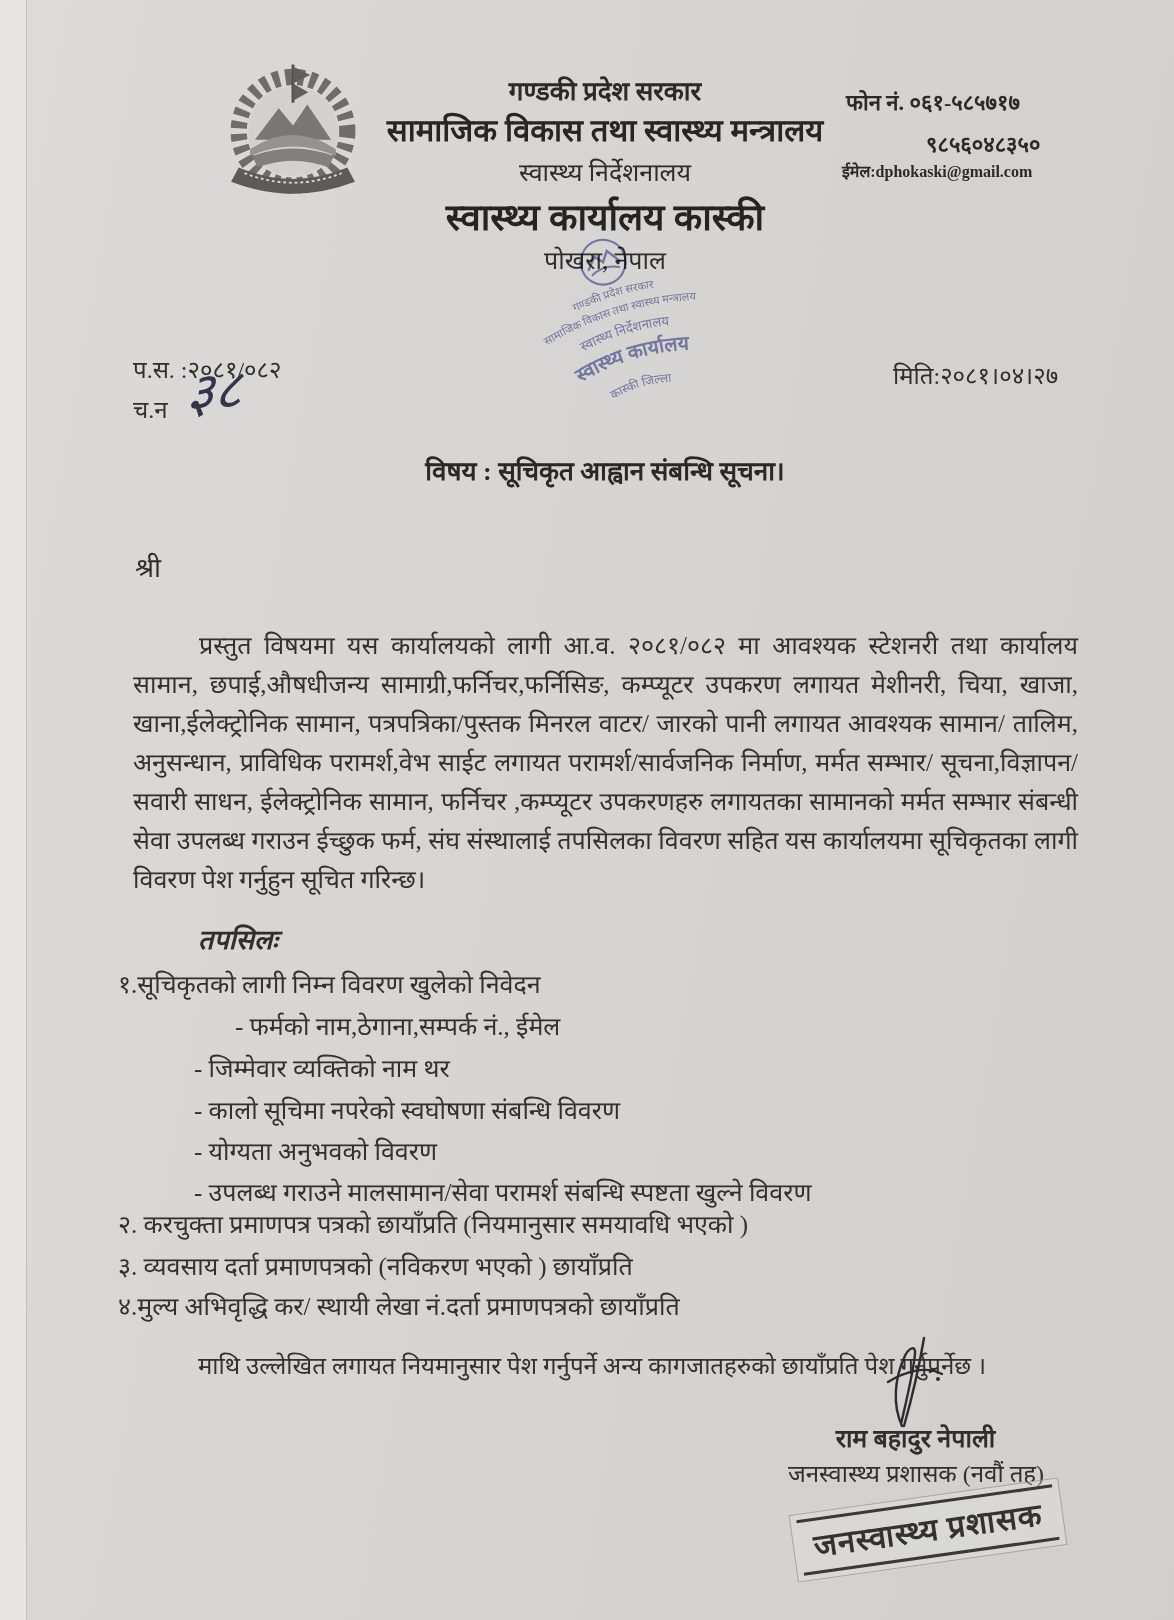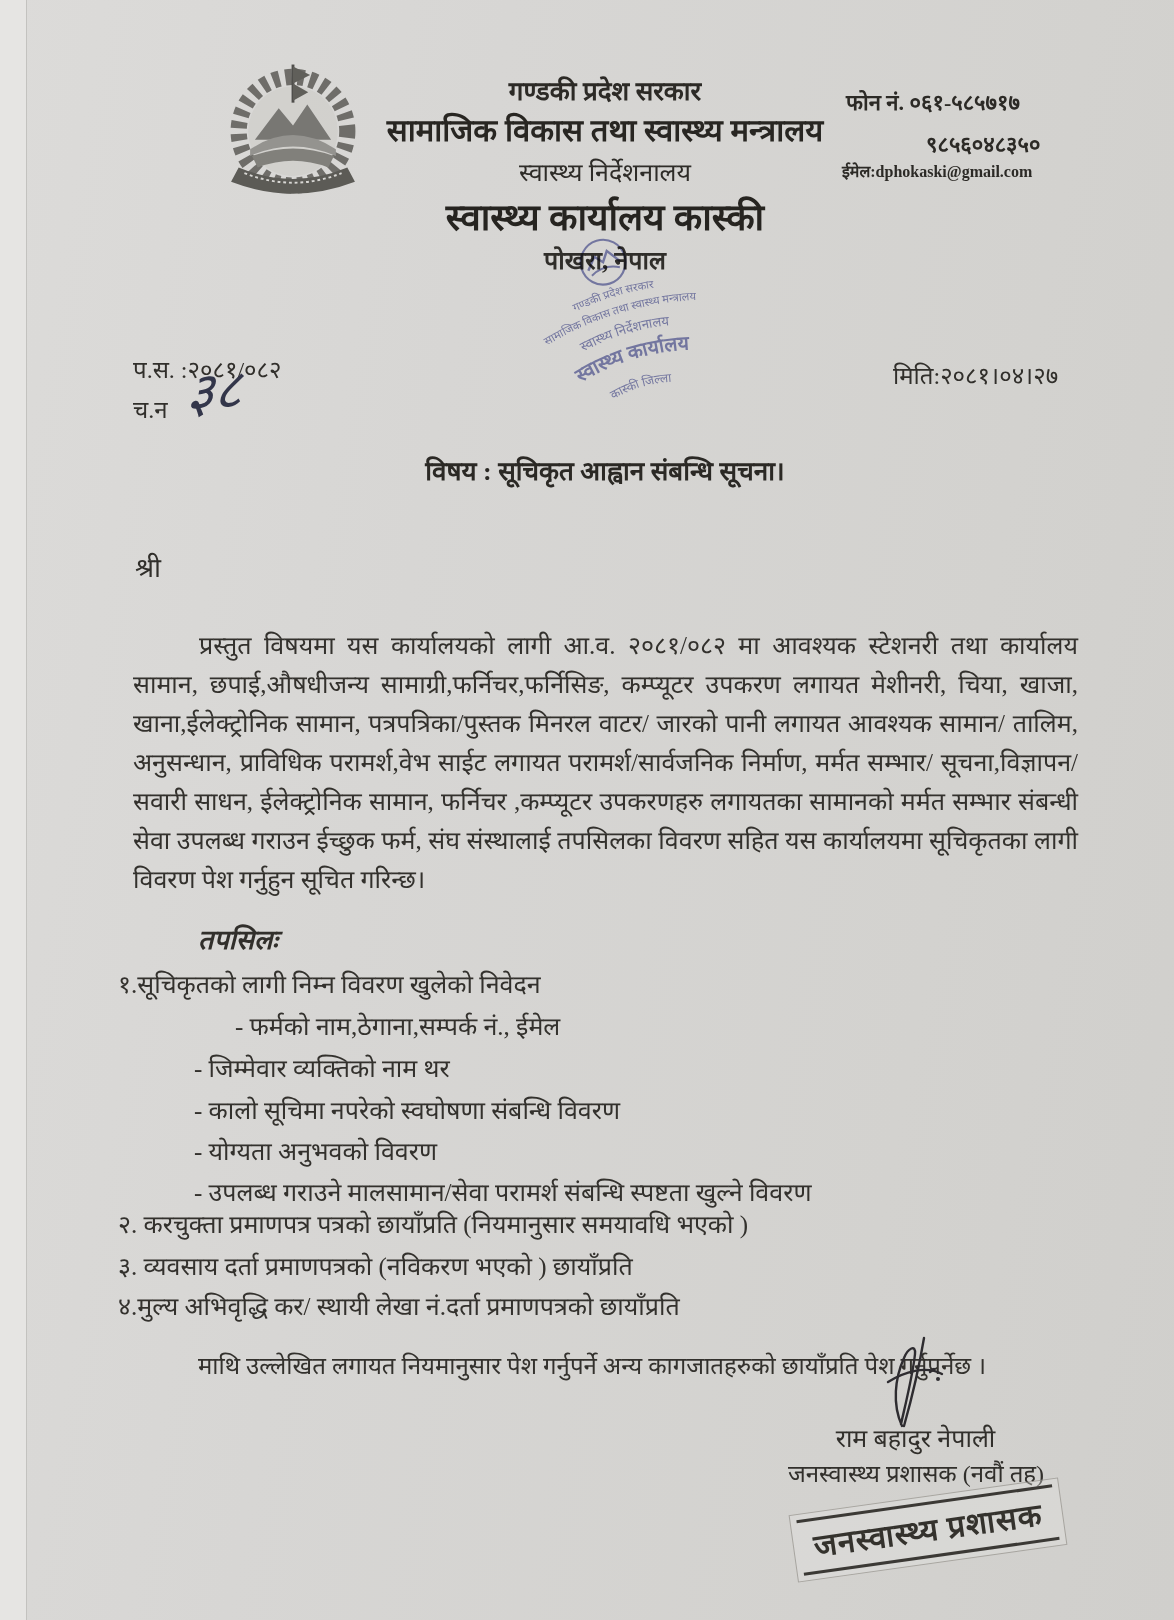--- a/index.html
+++ b/index.html
@@ -14,21 +14,21 @@
   }
   .scan-edge{position:absolute;left:0;top:0;width:26px;height:100%;
     background:#e6e5e3;border-right:1px solid #c3c2bf;}
   .abs{position:absolute;}
   .ctr{text-align:center;}
   
   .h-gov{left:230px;top:72px;width:750px;font-size:26px;font-weight:600;color:#2c2a26;}
   .h-min{left:230px;top:108px;width:750px;font-size:31px;font-weight:600;color:#282622;}
   .h-dir{left:230px;top:154px;width:750px;font-size:25px;font-weight:500;color:#2e2c28;}
   .h-off{left:230px;top:190px;width:750px;font-size:37px;font-weight:700;color:#262420;}
-  .h-loc{left:230px;top:242px;width:750px;font-size:25px;color:#302e2a;font-weight:bold;}
+  .h-loc{left:230px;top:242px;width:750px;font-size:25px;color:#302e2a;}
   .c-phone{left:846px;top:86px;font-size:22px;font-weight:600;color:#2c2a26;}
   .c-mob{left:926px;top:128px;font-size:22px;font-weight:600;color:#2c2a26;}
   .c-mail{left:842px;top:160px;font-size:16px;font-weight:700;color:#2c2a26;}
   
   .m-ref{left:133px;top:352px;font-size:24px;}
   .m-chn{left:133px;top:392px;font-size:24px;}
   .m-hand{left:186px;top:362px;font-size:54px;line-height:60px;
     font-style:italic;color:#33364a;transform:rotate(-6deg) skewX(-8deg);
     font-family:"DejaVu Serif",serif;}
   .m-date{left:893px;top:358px;font-size:24px;}
@@ -37,21 +37,21 @@
   .salute{left:135px;top:548px;font-size:27px;}
   
   .body-par{left:133px;top:626px;width:945px;font-size:25px;line-height:39px;
     text-align:justify;text-indent:66px;color:#33312d;}
   .tapasil{left:198px;top:920px;font-size:27px;font-weight:600;font-style:italic;}
   .li{font-size:25px;color:#33312d;}
   .li-n{left:118px;}
   .li-d{left:194px;}
   .closing{left:198px;top:1348px;width:900px;font-size:24px;white-space:nowrap;color:#33312d;}
   
-  .sig-name{left:808px;top:1420px;width:215px;font-size:25px;text-align:center;}
+  .sig-name{left:808px;top:1420px;width:215px;font-size:25px;text-align:center;font-weight:bold;}
   .sig-title{left:766px;top:1456px;width:300px;font-size:24px;text-align:center;}
   .sig-stamp{left:792px;top:1496px;width:258px;transform:rotate(-8deg);
     border:1px solid rgba(125,122,115,.55);padding:5px 6px;background:rgba(230,229,226,.35);}
   .sig-stamp span{display:block;font-size:31px;font-weight:700;color:#34322d;
     border-top:3px solid #3b3935;border-bottom:3px solid #3b3935;
     padding:3px 6px 5px 6px;text-align:center;letter-spacing:1px;}
   
   .round-stamp{left:498px;top:230px;width:250px;height:190px;mix-blend-mode:multiply;opacity:.85;}
   .emblem{left:212px;top:46px;width:162px;height:160px;opacity:.88;}
   .sig-mark{left:868px;top:1332px;width:92px;height:98px;}

